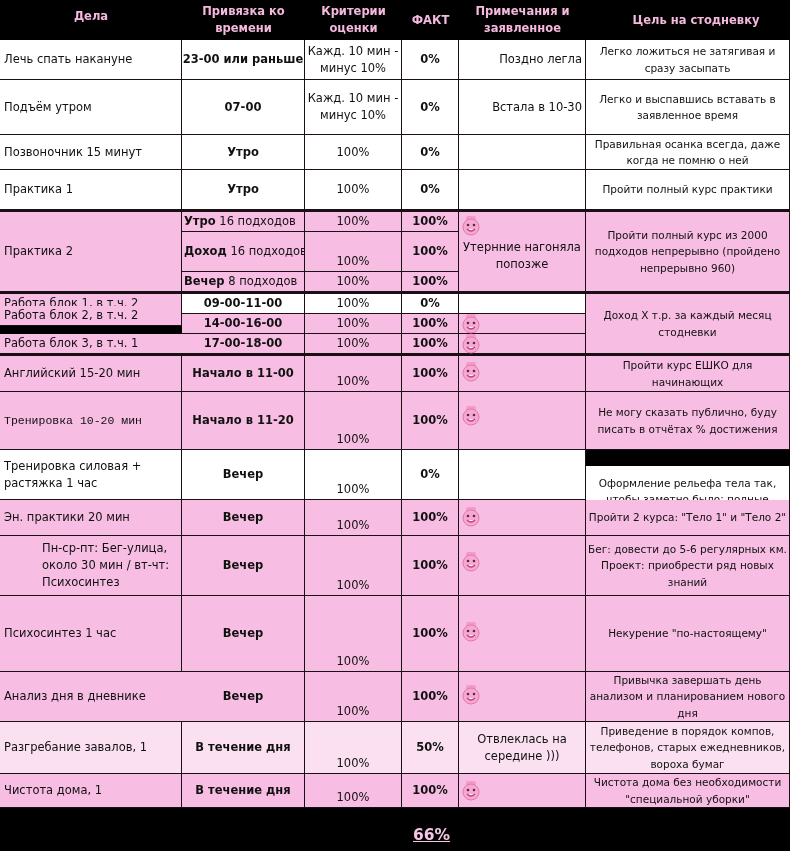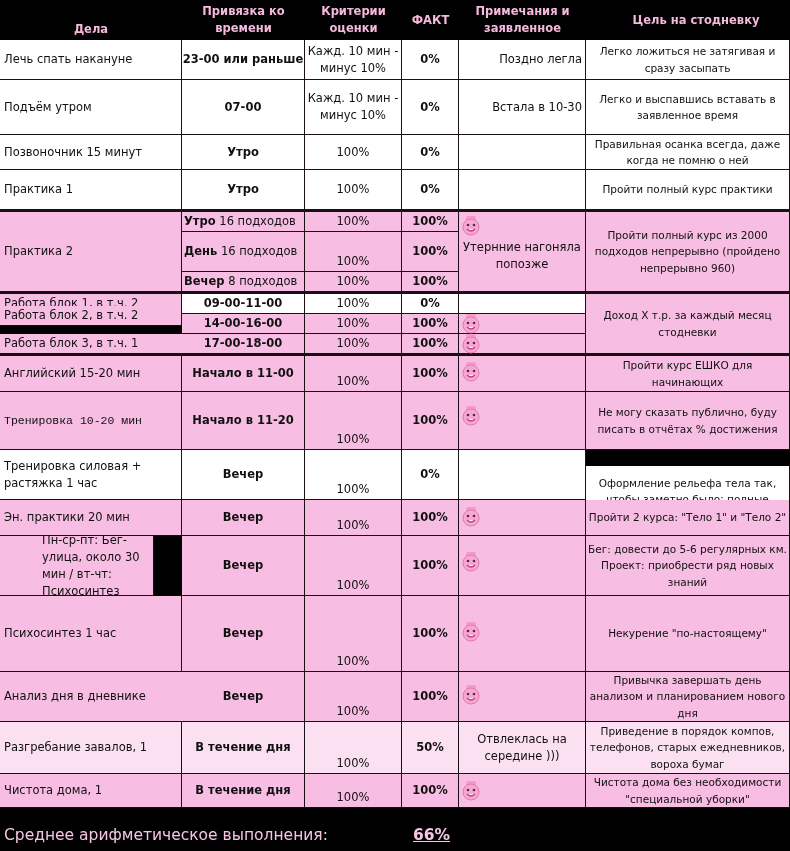--- a/index.html
+++ b/index.html
@@ -20,21 +20,21 @@
   .smiley { position:absolute; width:20px; height:20px; }
   .footer { position:absolute; left:0; top:808px; width:790px; height:43px; background:#000; }
   .footer-label { position:absolute; left:4px; top:18px; color:#f5c6e4; font-size:15.5px; }
   .footer-value { position:absolute; left:413px; top:18px; color:#f5c6e4; font-size:15.5px; font-weight:bold;text-decoration:underline; }
 </style>
 </head>
 <body>
 
 <div class="grid">
 
-  <div class="cell hdr" style="left:0;top:13px;width:182px;height:32px;">Дела</div>
+  <div class="cell hdr" style="left:0;top:0;width:182px;height:32px;">Дела</div>
   <div class="cell hdr" style="left:182px;top:0;width:123px;height:40px;">Привязка ко времени</div>
   <div class="cell hdr" style="left:305px;top:0;width:97px;height:40px;">Критерии оценки</div>
   <div class="cell hdr" style="left:402px;top:0;width:57px;height:40px;">ФАКТ</div>
   <div class="cell hdr" style="left:459px;top:0;width:127px;height:40px;">Примечания и заявленное</div>
   <div class="cell hdr" style="left:594px;top:0;width:204px;height:40px;">Цель на стодневку</div>
 
   <div class="cell white l" style="left:0;top:40px;width:182px;height:40px;">Лечь спать накануне</div>
   <div class="cell white c b" style="left:182px;top:40px;width:123px;height:40px;">23-00 или раньше</div>
   <div class="cell white c" style="left:305px;top:40px;width:97px;height:40px;">Кажд. 10 мин - минус 10%</div>
   <div class="cell white c b" style="left:402px;top:40px;width:57px;height:40px;">0%</div>
@@ -63,21 +63,21 @@
   <div class="cell white c goal" style="left:586px;top:170px;width:204px;height:40px;">Пройти полный курс практики</div>
 
   <div class="cell pink l thick-top" style="left:0;top:210px;width:182px;height:82px;">Практика 2</div>
   <div class="cell pink l thick-top" style="left:182px;top:210px;width:123px;height:22px;padding-left:2px;">
       <b>Утро</b>
       <span style="white-space:pre"> 16 подходов</span>
     </div>
   <div class="cell pink c thick-top" style="left:305px;top:210px;width:97px;height:22px;">100%</div>
   <div class="cell pink c b thick-top" style="left:402px;top:210px;width:57px;height:22px;">100%</div>
   <div class="cell pink l" style="left:182px;top:232px;width:123px;height:40px;padding-left:2px;">
-      <b>День</b>
+      <b>Доход</b>
       <span style="white-space:pre"> 16 подходов</span>
     </div>
   <div class="cell pink c bot" style="left:305px;top:232px;width:97px;height:40px;">100%</div>
   <div class="cell pink c b" style="left:402px;top:232px;width:57px;height:40px;">100%</div>
   <div class="cell pink l" style="left:182px;top:272px;width:123px;height:20px;padding-left:2px;">
       <b>Вечер</b>
       <span style="white-space:pre"> 8 подходов</span>
     </div>
   <div class="cell pink c" style="left:305px;top:272px;width:97px;height:20px;">100%</div>
   <div class="cell pink c b" style="left:402px;top:272px;width:57px;height:20px;">100%</div>
@@ -125,21 +125,21 @@
   <div class="cell white r" style="left:459px;top:450px;width:127px;height:50px;"></div>
   <div class="cell white c goal" style="left:586px;top:466px;width:204px;height:68px;">Оформление рельефа тела так, чтобы заметно было; полные шпагаты</div>
 
   <div class="cell pink l" style="left:0;top:500px;width:182px;height:36px;">Эн. практики 20 мин</div>
   <div class="cell pink c b" style="left:182px;top:500px;width:123px;height:36px;">Вечер</div>
   <div class="cell pink c bot" style="left:305px;top:500px;width:97px;height:36px;">100%</div>
   <div class="cell pink c b" style="left:402px;top:500px;width:57px;height:36px;">100%</div>
   <div class="cell pink r" style="left:459px;top:500px;width:127px;height:36px;"></div>
   <div class="cell pink c goal" style="left:586px;top:500px;width:204px;height:36px;">Пройти 2 курса: "Тело 1" и "Тело 2"</div>
 
-  <div class="cell pink l" style="left:0;top:536px;width:154px;height:60px;padding-left:42px;">Пн-ср-пт: Бег-улица, около 30 мин / вт-чт: Психосинтез</div>
+  <div class="cell pink l" style="left:0;top:536px;width:182px;height:60px;padding-left:42px;">Пн-ср-пт: Бег-улица, около 30 мин / вт-чт: Психосинтез</div>
   <div class="cell pink c b" style="left:182px;top:536px;width:123px;height:60px;">Вечер</div>
   <div class="cell pink c bot" style="left:305px;top:536px;width:97px;height:60px;">100%</div>
   <div class="cell pink c b" style="left:402px;top:536px;width:57px;height:60px;">100%</div>
   <div class="cell pink r" style="left:459px;top:536px;width:127px;height:60px;"></div>
   <div class="cell pink c goal" style="left:586px;top:536px;width:204px;height:60px;">Бег: довести до 5-6 регулярных км. Проект: приобрести ряд новых знаний</div>
 
   <div class="cell pink l" style="left:0;top:596px;width:182px;height:76px;">Психосинтез 1 час</div>
   <div class="cell pink c b" style="left:182px;top:596px;width:123px;height:76px;">Вечер</div>
   <div class="cell pink c bot" style="left:305px;top:596px;width:97px;height:76px;">100%</div>
   <div class="cell pink c b" style="left:402px;top:596px;width:57px;height:76px;">100%</div>
@@ -233,15 +233,14 @@
   </svg>
 <svg class="smiley" style="left:461px;top:781px;" viewBox="0 0 20 20">
     <rect x="5" y="0" width="10" height="5" rx="2" fill="#f59ac8"></rect>
     <circle cx="10" cy="11" r="8" fill="#f6a8d2" stroke="#e07ab0" stroke-width="1"></circle>
     <circle cx="7" cy="9" r="1.3" fill="#5a2a40"></circle>
     <circle cx="13" cy="9" r="1.3" fill="#5a2a40"></circle>
     <path d="M6 13 Q10 17 14 13" stroke="#c04080" stroke-width="1.3" fill="#fff"></path>
   </svg>
 
 <div class="footer">
-  <span class="footer-label">Среднее арифметическое выполнения:</span>
   <span class="footer-value">66%</span>
 </div>
 
 </body></html>

